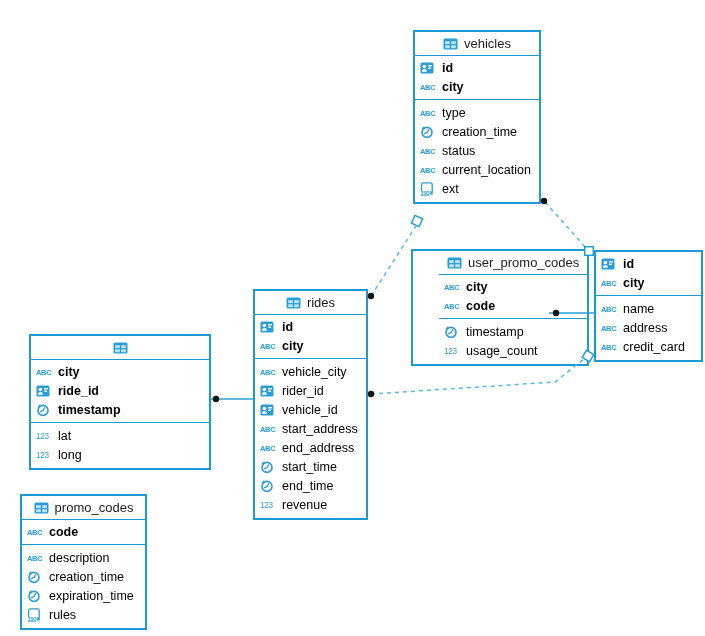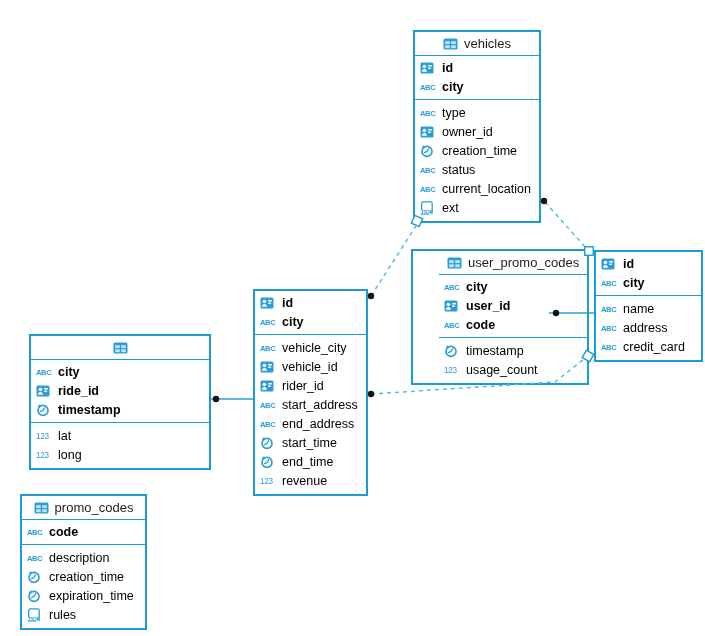--- a/index.html
+++ b/index.html
@@ -96,32 +96,20 @@
         <div class="erd-row">
           <span class="erd-icon">
             <svg width="18" height="11" viewBox="0 0 18 11">
         <text x="0" y="8.6" font-size="7.6" font-weight="bold" letter-spacing="-0.4" font-family="Liberation Sans, sans-serif" fill="#2a9dd8">ABC</text>
             </svg>
           </span>
           <span>type</span>
         </div>
         <div class="erd-row">
           <span class="erd-icon">
-            <svg width="14" height="12" viewBox="0 0 14 12">
-        <rect x="0.5" y="0.5" width="13" height="11" rx="1.6" fill="#2a9dd8"></rect>
-        <circle cx="4.4" cy="4.5" r="1.8" fill="#fff"></circle>
-        <path d="M1.9 9.8c0-1.7 1.1-2.7 2.5-2.7s2.5 1 2.5 2.7z" fill="#fff"></path>
-        <rect x="8" y="3" width="4" height="1.4" rx="0.4" fill="#fff"></rect>
-        <rect x="8" y="5.6" width="3" height="1.4" rx="0.4" fill="#fff"></rect>
-            </svg>
-          </span>
-          <span>owner_id</span>
-        </div>
-        <div class="erd-row">
-          <span class="erd-icon">
             <svg width="14" height="14" viewBox="0 0 14 14">
         <circle cx="7" cy="7.4" r="5" fill="none" stroke="#2a9dd8" stroke-width="1.6"></circle>
         <path d="M7 7.4 L8.6 4.8 M7 7.4 L4.6 8.6" stroke="#2a9dd8" stroke-width="1.3" fill="none" stroke-linecap="round"></path>
         <path d="M2.6 3.4 L4.1 2.1" stroke="#2a9dd8" stroke-width="1.3" stroke-linecap="round"></path>
             </svg>
           </span>
           <span>creation_time</span>
         </div>
         <div class="erd-row">
           <span class="erd-icon">
@@ -169,61 +157,111 @@
         <div class="erd-row pk">
           <span class="erd-icon">
             <svg width="18" height="11" viewBox="0 0 18 11">
         <text x="0" y="8.6" font-size="7.6" font-weight="bold" letter-spacing="-0.4" font-family="Liberation Sans, sans-serif" fill="#2a9dd8">ABC</text>
             </svg>
           </span>
           <span>city</span>
         </div>
         <div class="erd-row pk">
           <span class="erd-icon">
+            <svg width="18" height="11" viewBox="0 0 18 11">
+        <text x="0" y="8.6" font-size="7.6" font-weight="bold" letter-spacing="-0.4" font-family="Liberation Sans, sans-serif" fill="#2a9dd8">ABC</text>
+            </svg>
+          </span>
+          <span>code</span>
+        </div>
+      </div>
+      <div class="erd-section-fields">
+        <div class="erd-row">
+          <span class="erd-icon">
+            <svg width="14" height="14" viewBox="0 0 14 14">
+        <circle cx="7" cy="7.4" r="5" fill="none" stroke="#2a9dd8" stroke-width="1.6"></circle>
+        <path d="M7 7.4 L8.6 4.8 M7 7.4 L4.6 8.6" stroke="#2a9dd8" stroke-width="1.3" fill="none" stroke-linecap="round"></path>
+        <path d="M2.6 3.4 L4.1 2.1" stroke="#2a9dd8" stroke-width="1.3" stroke-linecap="round"></path>
+            </svg>
+          </span>
+          <span>timestamp</span>
+        </div>
+        <div class="erd-row">
+          <span class="erd-icon">
+            <svg width="18" height="11" viewBox="0 0 18 11">
+        <text x="0" y="8.8" font-size="8.2" letter-spacing="-0.3" font-family="Liberation Sans, sans-serif" fill="#2a9dd8">123</text>
+            </svg>
+          </span>
+          <span>usage_count</span>
+        </div>
+      </div>
+    </div>
+    <div class="erd-table" style="left: 594px; top: 250px; min-width: 109px;">
+      <div class="erd-section-pk">
+        <div class="erd-row pk">
+          <span class="erd-icon">
             <svg width="14" height="12" viewBox="0 0 14 12">
         <rect x="0.5" y="0.5" width="13" height="11" rx="1.6" fill="#2a9dd8"></rect>
         <circle cx="4.4" cy="4.5" r="1.8" fill="#fff"></circle>
         <path d="M1.9 9.8c0-1.7 1.1-2.7 2.5-2.7s2.5 1 2.5 2.7z" fill="#fff"></path>
         <rect x="8" y="3" width="4" height="1.4" rx="0.4" fill="#fff"></rect>
         <rect x="8" y="5.6" width="3" height="1.4" rx="0.4" fill="#fff"></rect>
             </svg>
           </span>
-          <span>user_id</span>
-        </div>
-        <div class="erd-row pk">
-          <span class="erd-icon">
-            <svg width="18" height="11" viewBox="0 0 18 11">
-        <text x="0" y="8.6" font-size="7.6" font-weight="bold" letter-spacing="-0.4" font-family="Liberation Sans, sans-serif" fill="#2a9dd8">ABC</text>
-            </svg>
-          </span>
-          <span>code</span>
+          <span>id</span>
+        </div>
+        <div class="erd-row pk">
+          <span class="erd-icon">
+            <svg width="18" height="11" viewBox="0 0 18 11">
+        <text x="0" y="8.6" font-size="7.6" font-weight="bold" letter-spacing="-0.4" font-family="Liberation Sans, sans-serif" fill="#2a9dd8">ABC</text>
+            </svg>
+          </span>
+          <span>city</span>
         </div>
       </div>
       <div class="erd-section-fields">
         <div class="erd-row">
           <span class="erd-icon">
-            <svg width="14" height="14" viewBox="0 0 14 14">
-        <circle cx="7" cy="7.4" r="5" fill="none" stroke="#2a9dd8" stroke-width="1.6"></circle>
-        <path d="M7 7.4 L8.6 4.8 M7 7.4 L4.6 8.6" stroke="#2a9dd8" stroke-width="1.3" fill="none" stroke-linecap="round"></path>
-        <path d="M2.6 3.4 L4.1 2.1" stroke="#2a9dd8" stroke-width="1.3" stroke-linecap="round"></path>
-            </svg>
-          </span>
-          <span>timestamp</span>
-        </div>
-        <div class="erd-row">
-          <span class="erd-icon">
-            <svg width="18" height="11" viewBox="0 0 18 11">
-        <text x="0" y="8.8" font-size="8.2" letter-spacing="-0.3" font-family="Liberation Sans, sans-serif" fill="#2a9dd8">123</text>
-            </svg>
-          </span>
-          <span>usage_count</span>
+            <svg width="18" height="11" viewBox="0 0 18 11">
+        <text x="0" y="8.6" font-size="7.6" font-weight="bold" letter-spacing="-0.4" font-family="Liberation Sans, sans-serif" fill="#2a9dd8">ABC</text>
+            </svg>
+          </span>
+          <span>name</span>
+        </div>
+        <div class="erd-row">
+          <span class="erd-icon">
+            <svg width="18" height="11" viewBox="0 0 18 11">
+        <text x="0" y="8.6" font-size="7.6" font-weight="bold" letter-spacing="-0.4" font-family="Liberation Sans, sans-serif" fill="#2a9dd8">ABC</text>
+            </svg>
+          </span>
+          <span>address</span>
+        </div>
+        <div class="erd-row">
+          <span class="erd-icon">
+            <svg width="18" height="11" viewBox="0 0 18 11">
+        <text x="0" y="8.6" font-size="7.6" font-weight="bold" letter-spacing="-0.4" font-family="Liberation Sans, sans-serif" fill="#2a9dd8">ABC</text>
+            </svg>
+          </span>
+          <span>credit_card</span>
         </div>
       </div>
     </div>
-    <div class="erd-table" style="left: 594px; top: 250px; min-width: 109px;">
+    <div class="erd-table" style="left: 253px; top: 289px; min-width: 115px;">
+      <div class="erd-header">
+        <span class="erd-icon">
+          <svg width="15" height="12" viewBox="0 0 15 12">
+        <rect x="0.5" y="0.5" width="14" height="11" rx="1.6" fill="#2a9dd8"></rect>
+        <rect x="2.2" y="3.2" width="4.6" height="2.9" fill="#bfe4f7"></rect>
+        <rect x="8.2" y="3.2" width="4.6" height="2.9" fill="#bfe4f7"></rect>
+        <rect x="2.2" y="7.3" width="4.6" height="2.9" fill="#bfe4f7"></rect>
+        <rect x="8.2" y="7.3" width="4.6" height="2.9" fill="#bfe4f7"></rect>
+          </svg>
+        </span>
+        <span>rides</span>
+      </div>
       <div class="erd-section-pk">
         <div class="erd-row pk">
           <span class="erd-icon">
             <svg width="14" height="12" viewBox="0 0 14 12">
         <rect x="0.5" y="0.5" width="13" height="11" rx="1.6" fill="#2a9dd8"></rect>
         <circle cx="4.4" cy="4.5" r="1.8" fill="#fff"></circle>
         <path d="M1.9 9.8c0-1.7 1.1-2.7 2.5-2.7s2.5 1 2.5 2.7z" fill="#fff"></path>
         <rect x="8" y="3" width="4" height="1.4" rx="0.4" fill="#fff"></rect>
         <rect x="8" y="5.6" width="3" height="1.4" rx="0.4" fill="#fff"></rect>
             </svg>
@@ -239,95 +277,45 @@
           <span>city</span>
         </div>
       </div>
       <div class="erd-section-fields">
         <div class="erd-row">
           <span class="erd-icon">
             <svg width="18" height="11" viewBox="0 0 18 11">
         <text x="0" y="8.6" font-size="7.6" font-weight="bold" letter-spacing="-0.4" font-family="Liberation Sans, sans-serif" fill="#2a9dd8">ABC</text>
             </svg>
           </span>
-          <span>name</span>
-        </div>
-        <div class="erd-row">
-          <span class="erd-icon">
-            <svg width="18" height="11" viewBox="0 0 18 11">
-        <text x="0" y="8.6" font-size="7.6" font-weight="bold" letter-spacing="-0.4" font-family="Liberation Sans, sans-serif" fill="#2a9dd8">ABC</text>
-            </svg>
-          </span>
-          <span>address</span>
-        </div>
-        <div class="erd-row">
-          <span class="erd-icon">
-            <svg width="18" height="11" viewBox="0 0 18 11">
-        <text x="0" y="8.6" font-size="7.6" font-weight="bold" letter-spacing="-0.4" font-family="Liberation Sans, sans-serif" fill="#2a9dd8">ABC</text>
-            </svg>
-          </span>
-          <span>credit_card</span>
-        </div>
-      </div>
-    </div>
-    <div class="erd-table" style="left: 253px; top: 289px; min-width: 115px;">
-      <div class="erd-section-pk">
-        <div class="erd-row pk">
+          <span>vehicle_city</span>
+        </div>
+        <div class="erd-row">
           <span class="erd-icon">
             <svg width="14" height="12" viewBox="0 0 14 12">
         <rect x="0.5" y="0.5" width="13" height="11" rx="1.6" fill="#2a9dd8"></rect>
         <circle cx="4.4" cy="4.5" r="1.8" fill="#fff"></circle>
         <path d="M1.9 9.8c0-1.7 1.1-2.7 2.5-2.7s2.5 1 2.5 2.7z" fill="#fff"></path>
         <rect x="8" y="3" width="4" height="1.4" rx="0.4" fill="#fff"></rect>
         <rect x="8" y="5.6" width="3" height="1.4" rx="0.4" fill="#fff"></rect>
             </svg>
           </span>
-          <span>id</span>
-        </div>
-        <div class="erd-row pk">
-          <span class="erd-icon">
-            <svg width="18" height="11" viewBox="0 0 18 11">
-        <text x="0" y="8.6" font-size="7.6" font-weight="bold" letter-spacing="-0.4" font-family="Liberation Sans, sans-serif" fill="#2a9dd8">ABC</text>
-            </svg>
-          </span>
-          <span>city</span>
-        </div>
-      </div>
-      <div class="erd-section-fields">
-        <div class="erd-row">
-          <span class="erd-icon">
-            <svg width="18" height="11" viewBox="0 0 18 11">
-        <text x="0" y="8.6" font-size="7.6" font-weight="bold" letter-spacing="-0.4" font-family="Liberation Sans, sans-serif" fill="#2a9dd8">ABC</text>
-            </svg>
-          </span>
-          <span>vehicle_city</span>
+          <span>rider_id</span>
         </div>
         <div class="erd-row">
           <span class="erd-icon">
             <svg width="14" height="12" viewBox="0 0 14 12">
         <rect x="0.5" y="0.5" width="13" height="11" rx="1.6" fill="#2a9dd8"></rect>
         <circle cx="4.4" cy="4.5" r="1.8" fill="#fff"></circle>
         <path d="M1.9 9.8c0-1.7 1.1-2.7 2.5-2.7s2.5 1 2.5 2.7z" fill="#fff"></path>
         <rect x="8" y="3" width="4" height="1.4" rx="0.4" fill="#fff"></rect>
         <rect x="8" y="5.6" width="3" height="1.4" rx="0.4" fill="#fff"></rect>
             </svg>
           </span>
           <span>vehicle_id</span>
-        </div>
-        <div class="erd-row">
-          <span class="erd-icon">
-            <svg width="14" height="12" viewBox="0 0 14 12">
-        <rect x="0.5" y="0.5" width="13" height="11" rx="1.6" fill="#2a9dd8"></rect>
-        <circle cx="4.4" cy="4.5" r="1.8" fill="#fff"></circle>
-        <path d="M1.9 9.8c0-1.7 1.1-2.7 2.5-2.7s2.5 1 2.5 2.7z" fill="#fff"></path>
-        <rect x="8" y="3" width="4" height="1.4" rx="0.4" fill="#fff"></rect>
-        <rect x="8" y="5.6" width="3" height="1.4" rx="0.4" fill="#fff"></rect>
-            </svg>
-          </span>
-          <span>rider_id</span>
         </div>
         <div class="erd-row">
           <span class="erd-icon">
             <svg width="18" height="11" viewBox="0 0 18 11">
         <text x="0" y="8.6" font-size="7.6" font-weight="bold" letter-spacing="-0.4" font-family="Liberation Sans, sans-serif" fill="#2a9dd8">ABC</text>
             </svg>
           </span>
           <span>start_address</span>
         </div>
         <div class="erd-row">

